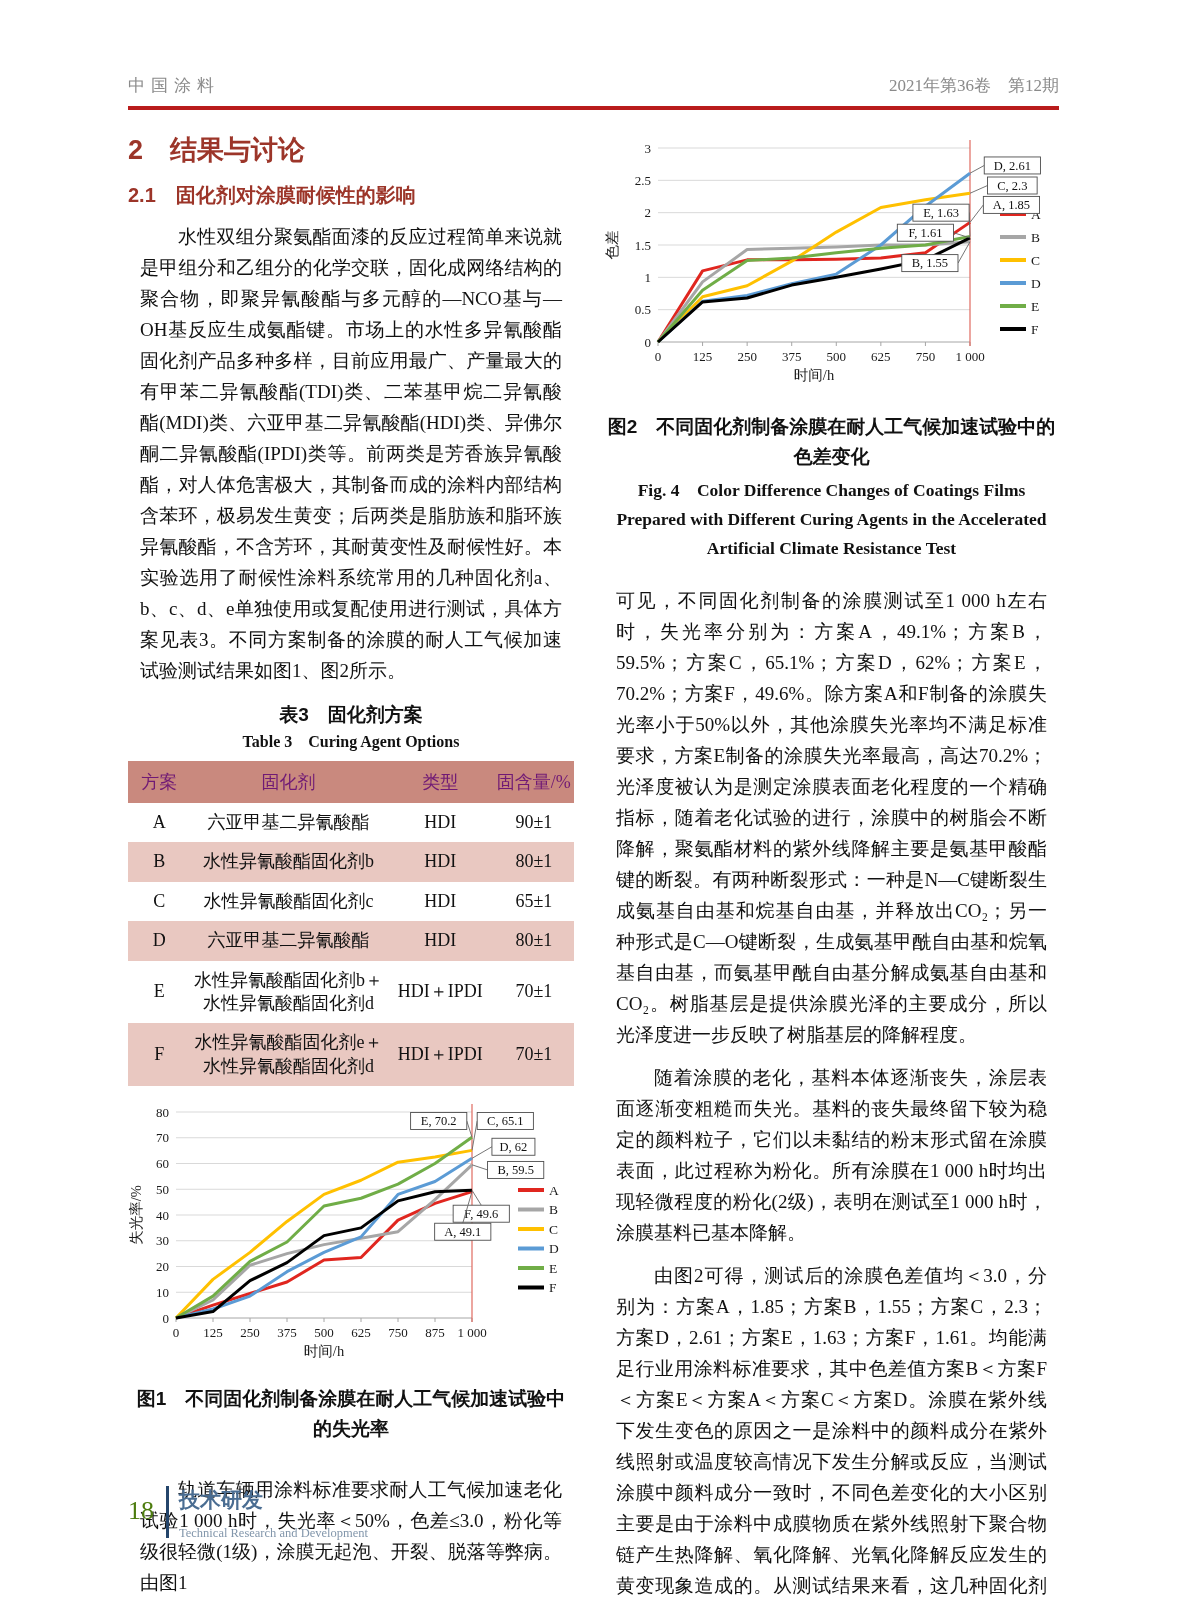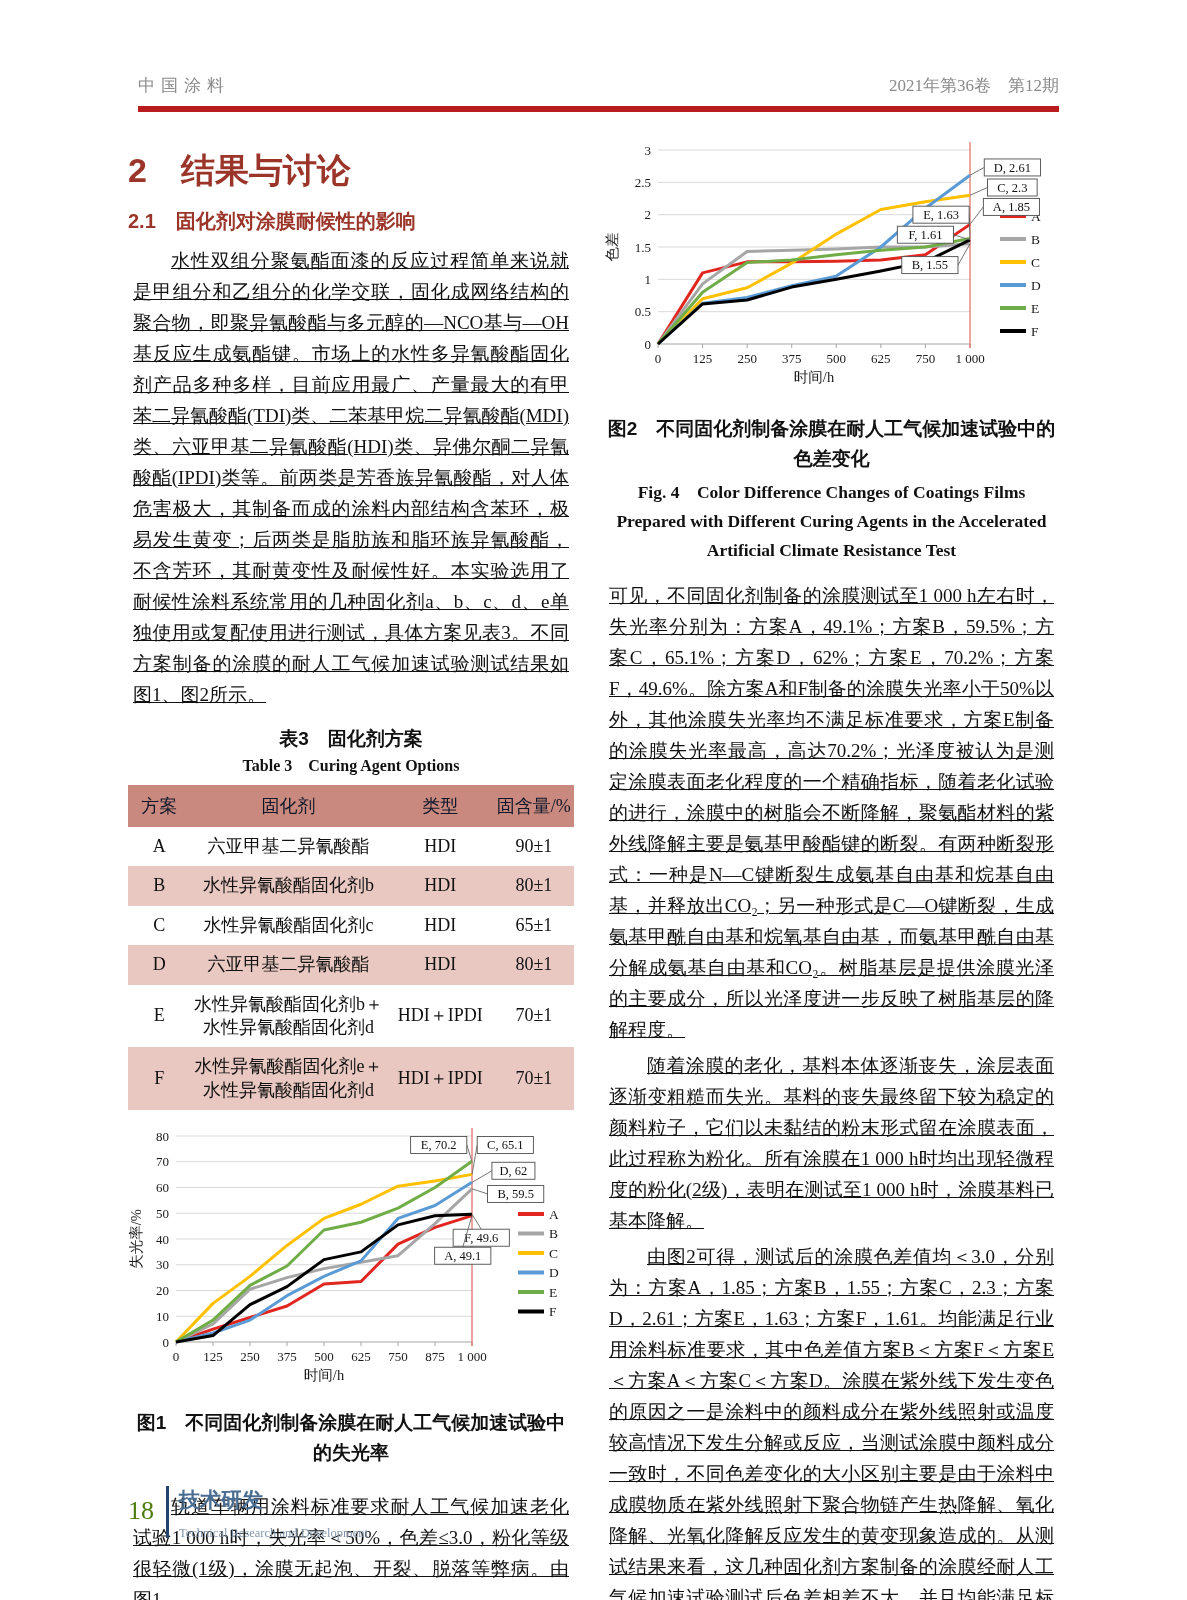--- a/index.html
+++ b/index.html
@@ -1,34 +1,34 @@
 <!DOCTYPE html>
 <html><head>
 <meta charset="utf-8">
 <style>
   html,body{margin:0;padding:0;background:#ffffff;}
   .page{width:1187px;height:1600px;box-sizing:border-box;padding:74px 128px 0;position:relative;overflow:hidden;
         font-family:"Liberation Serif","DejaVu Serif",serif;color:#111;}
   
   .jheader{display:flex;justify-content:space-between;align-items:flex-end;
-           border-bottom:6px solid #b91c1c;padding-bottom:9px;color:#8a8a8a;font-size:17px;margin-left:10px;}
+           border-bottom:4px solid #b91c1c;padding-bottom:9px;color:#8a8a8a;font-size:17px;}
   .jheader .jtitle{letter-spacing:6px;}
   
   .cols{display:flex;gap:30px;margin-top:22px;}
   .col-l{width:446px;}
   .col-r{width:455px;}
-  h1.sec{font-family:"Liberation Sans","DejaVu Sans",sans-serif;font-size:34px;color:#9c3529;margin:14px 0 14px;font-weight:700;}
+  h1.sec{font-family:"Liberation Sans","DejaVu Sans",sans-serif;font-size:27px;color:#9c3529;margin:0 0 14px;font-weight:700;}
   h2.sub{font-family:"Liberation Sans","DejaVu Sans",sans-serif;font-size:20px;color:#9c3529;margin:0 0 10px;font-weight:700;}
-  p.body{font-size:19px;line-height:31px;text-align:justify;margin:5px;text-indent:2em;text-decoration:underline;}
+  p.body{font-size:19px;line-height:31px;text-align:justify;margin:12px;text-indent:2em;}
   p.body.noindent{text-indent:0;}
   
   .tbl-title-cn{font-family:"Liberation Sans","DejaVu Sans",sans-serif;font-weight:700;font-size:19px;text-align:center;margin-top:16px;}
   .tbl-title-en{font-weight:700;font-size:16px;text-align:center;margin-top:4px;margin-bottom:8px;}
   table.t3{width:100%;border-collapse:collapse;font-size:18px;}
-  table.t3 th{background:#c9897e;color:#0f172a;font-weight:400;padding:9px 2px;text-align:center;}
+  table.t3 th{background:#c9897e;color:#701a75;font-weight:400;padding:9px 2px;text-align:center;}
   table.t3 td{padding:8px 2px;text-align:center;line-height:1.3;white-space:pre-line;}
   table.t3 tr.alt td{background:#e9c8c1;}
   table.t3 th:nth-child(1),table.t3 td:nth-child(1){width:14%;}
   table.t3 th:nth-child(2),table.t3 td:nth-child(2){width:44%;}
   table.t3 th:nth-child(3),table.t3 td:nth-child(3){width:24%;}
   table.t3 th:nth-child(4),table.t3 td:nth-child(4){width:18%;}
   
   .chart{margin:0;}
   .chart svg text{font-family:"Liberation Serif","DejaVu Serif",serif;}
   .cap-cn{font-family:"Liberation Sans","DejaVu Sans",sans-serif;font-weight:700;font-size:19px;line-height:30px;text-align:center;margin-top:8px;}

